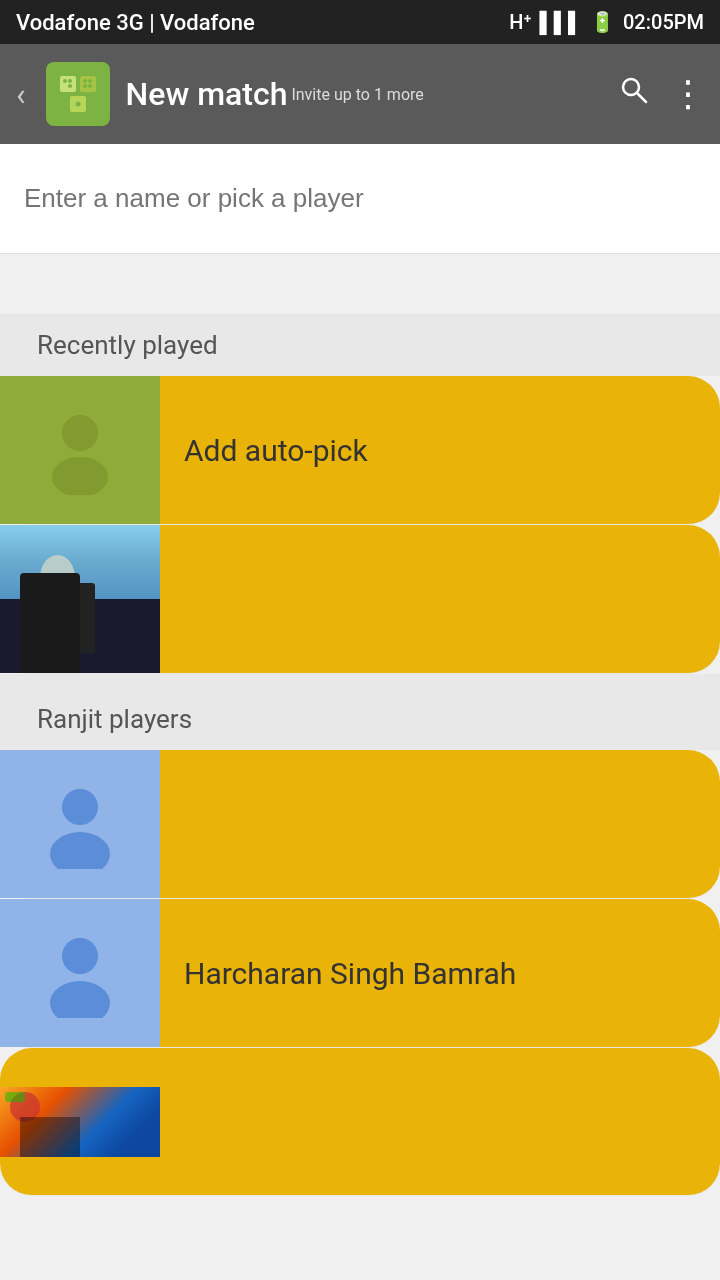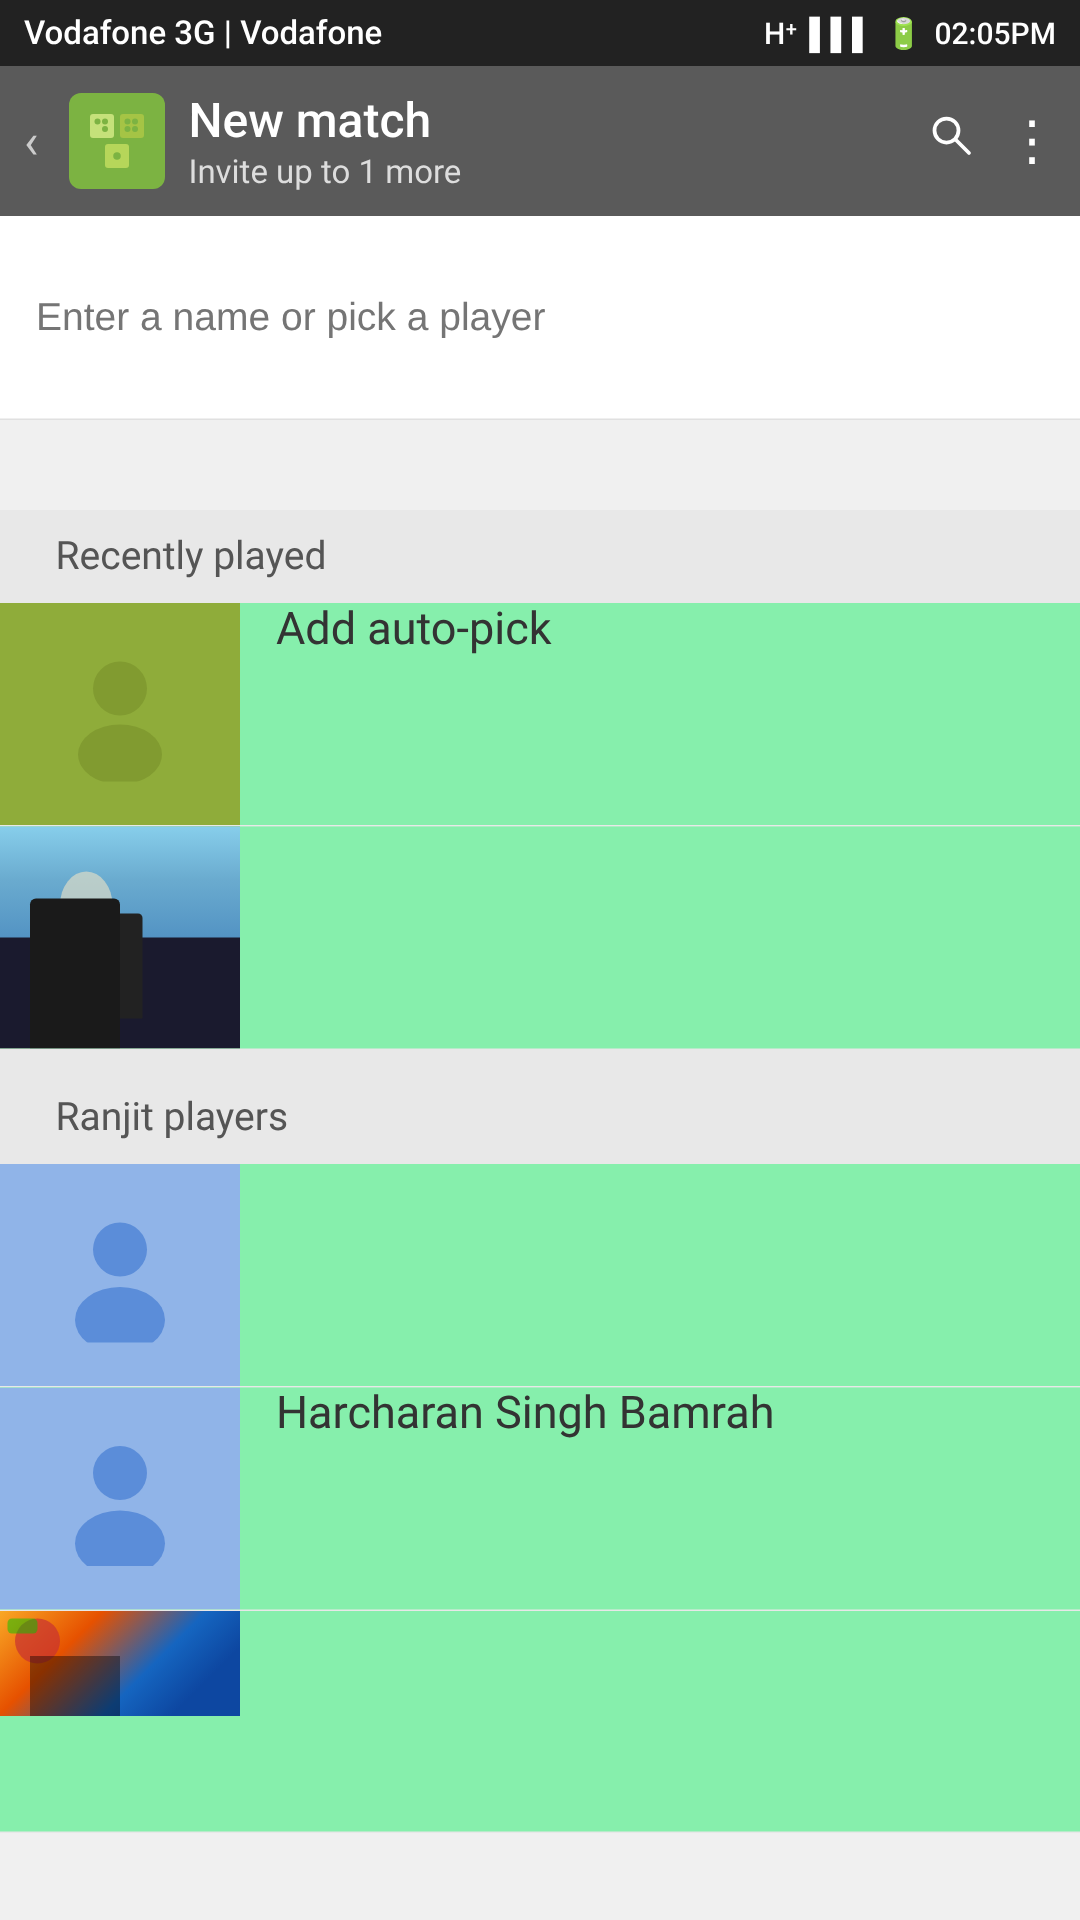--- a/index.html
+++ b/index.html
@@ -49,48 +49,49 @@
       border-radius: 8px;
       display: flex;
       align-items: center;
       justify-content: center;
       flex-shrink: 0;
     }
     .app-icon svg { width: 44px; height: 44px; }
     .app-bar-titles {
       flex: 1;
       display: flex;
-      flex-direction: column;
+      flex-direction: row;
       gap: 4px;
+      align-items: center;
     }
     .app-bar-title {
       font-size: 32px;
       font-weight: 500;
       color: #fff;
     }
     .app-bar-subtitle {
-      font-size: 22px;
+      font-size: 16px;
       color: #ddd;
     }
     .app-bar-actions {
       display: flex;
       align-items: center;
       gap: 20px;
     }
     .app-bar-actions span {
       font-size: 32px;
       color: #fff;
       cursor: pointer;
     }
 
     
     .search-area {
       background: #fff;
       padding: 20px 24px;
-      height: 136px;
+      height: 110px;
       display: flex;
       align-items: center;
       border-bottom: 1px solid #e0e0e0;
     }
     .search-input {
       width: 100%;
       border: none;
       outline: none;
       font-size: 26px;
       color: #888;
@@ -101,26 +102,27 @@
     .section-header {
       background: #e8e8e8;
       padding: 16px 37px;
       font-size: 26px;
       color: #555;
       font-weight: 400;
     }
 
     
     .player-item {
-      background: #86efac;
-      display: flex;
-      align-items: flex-start;
+      background: #eab308;
+      display: flex;
+      align-items: center;
       border-bottom: 1px solid #e8e8e8;
       min-height: 148px;
       cursor: pointer;
+      border-radius: 32px;
     }
     .player-avatar {
       width: 160px;
       height: 148px;
       flex-shrink: 0;
       overflow: hidden;
       display: flex;
       align-items: center;
       justify-content: center;
     }

